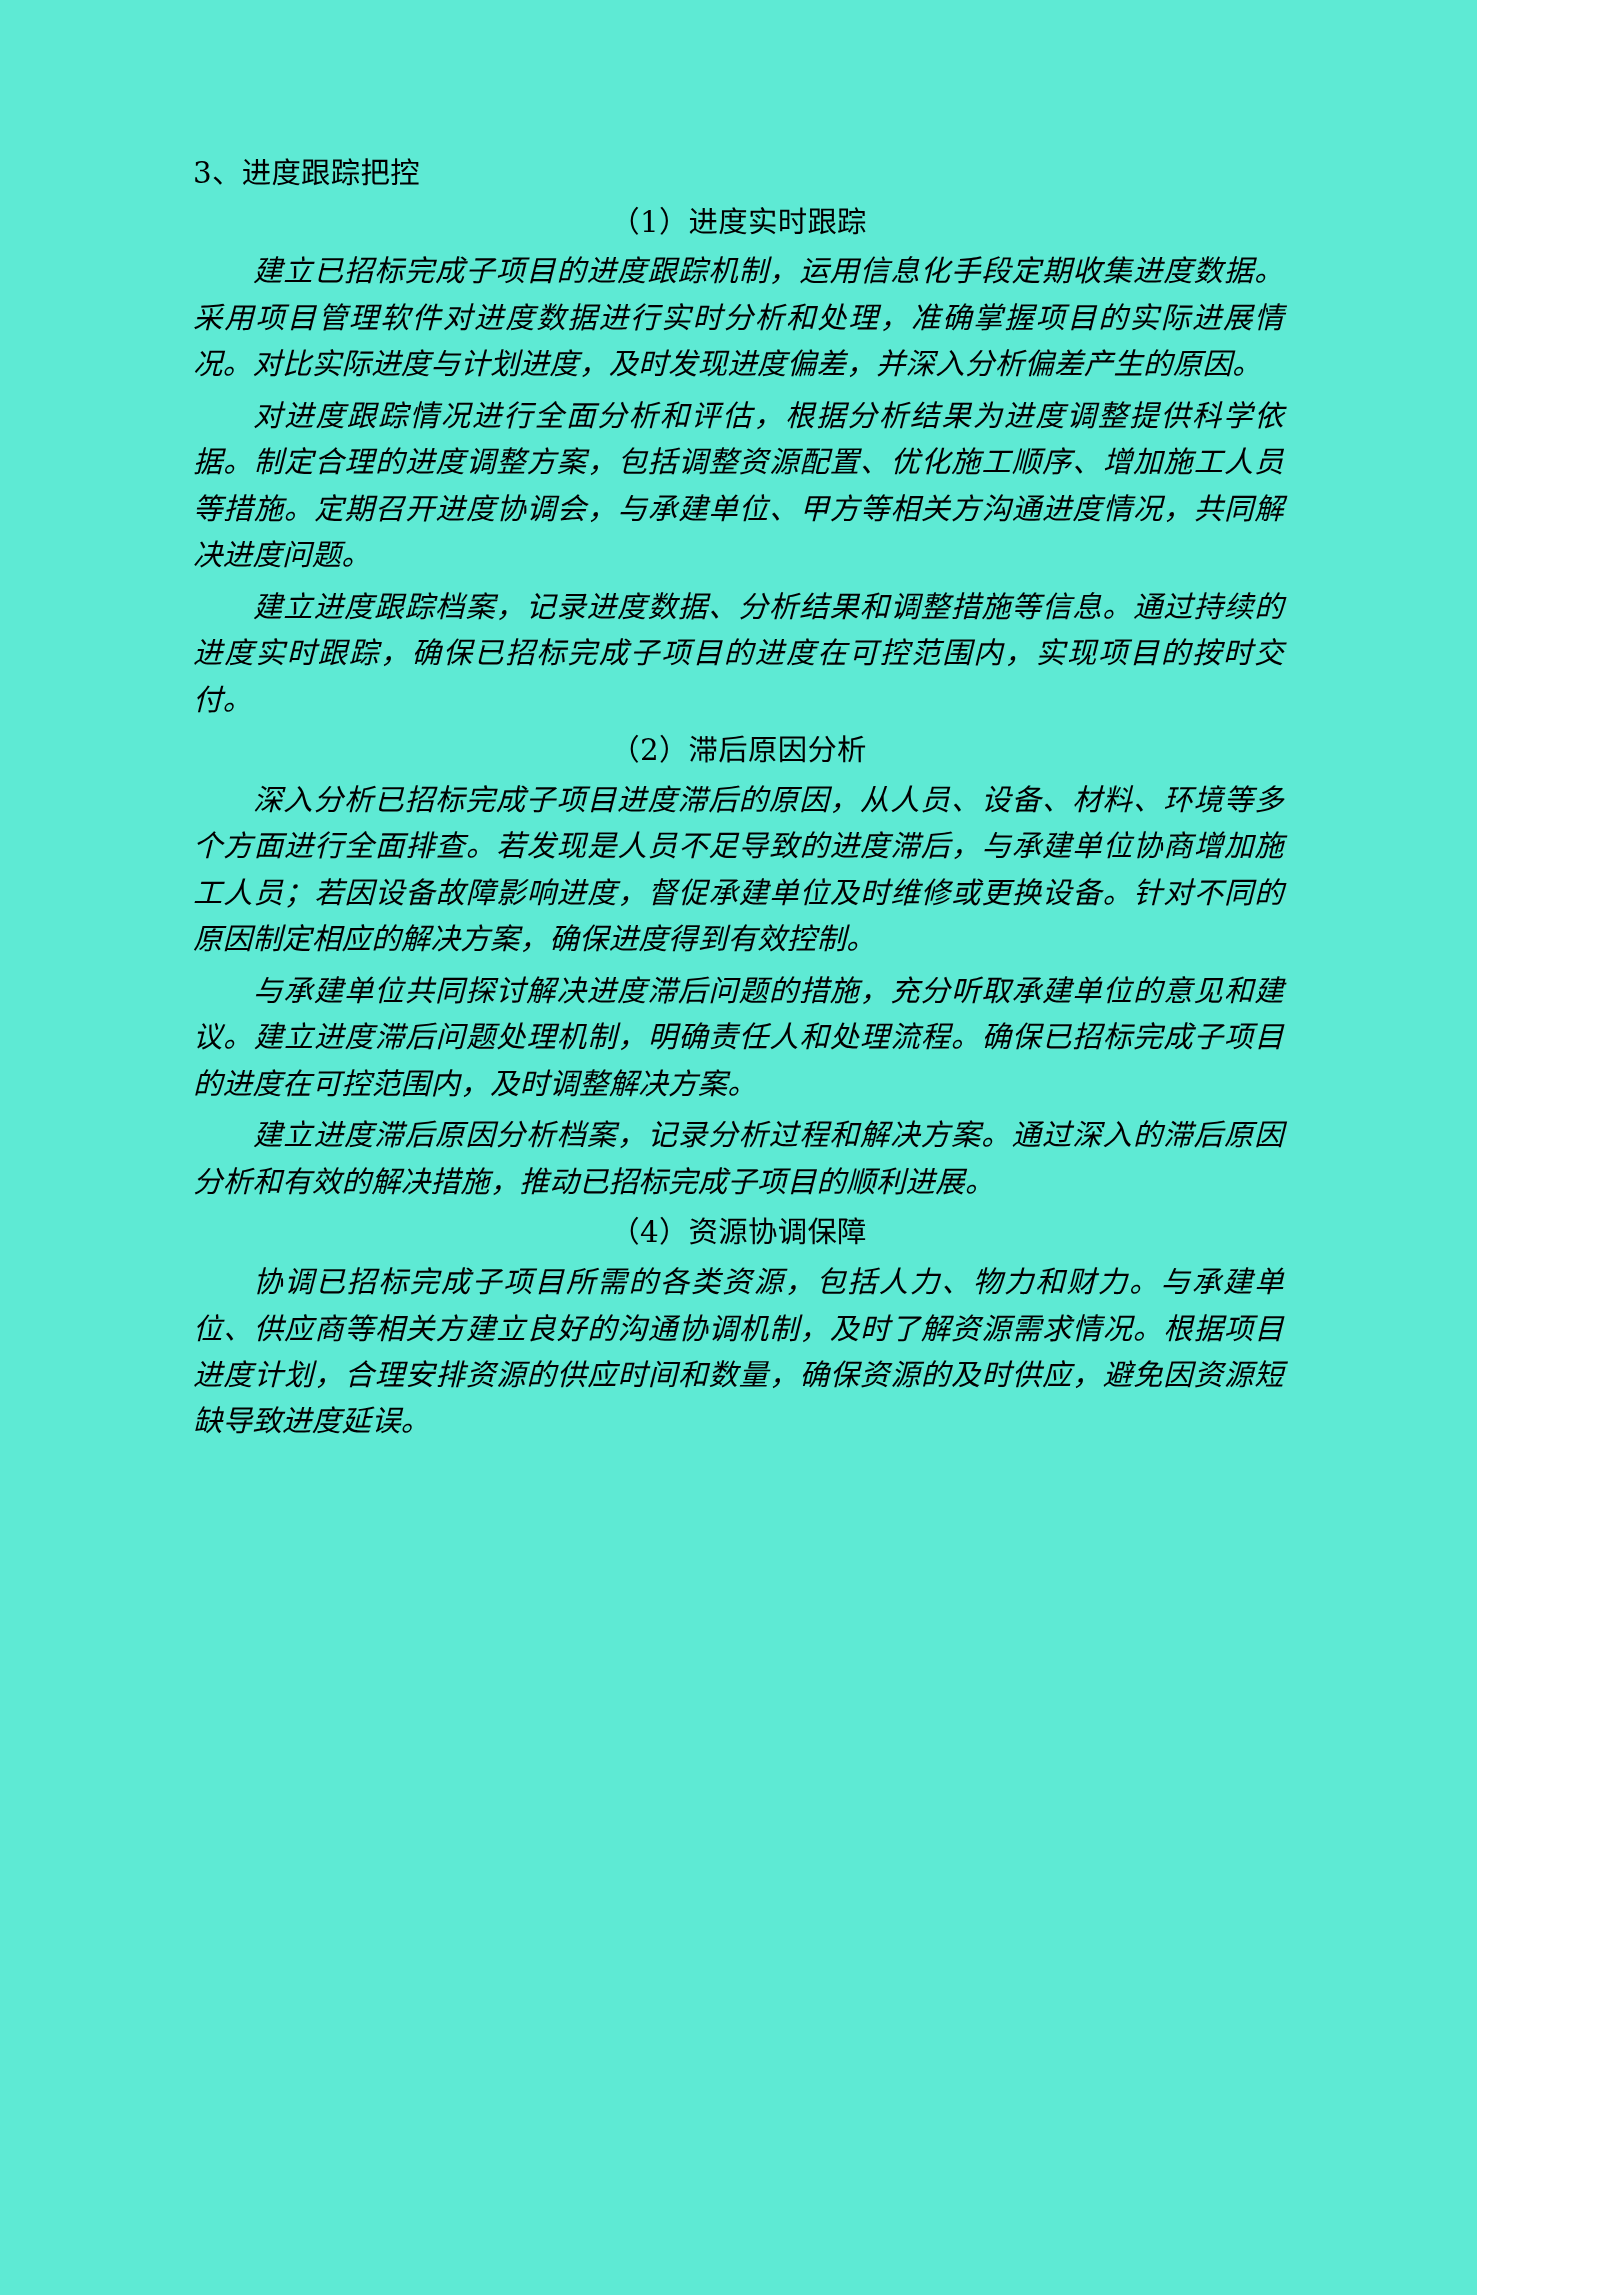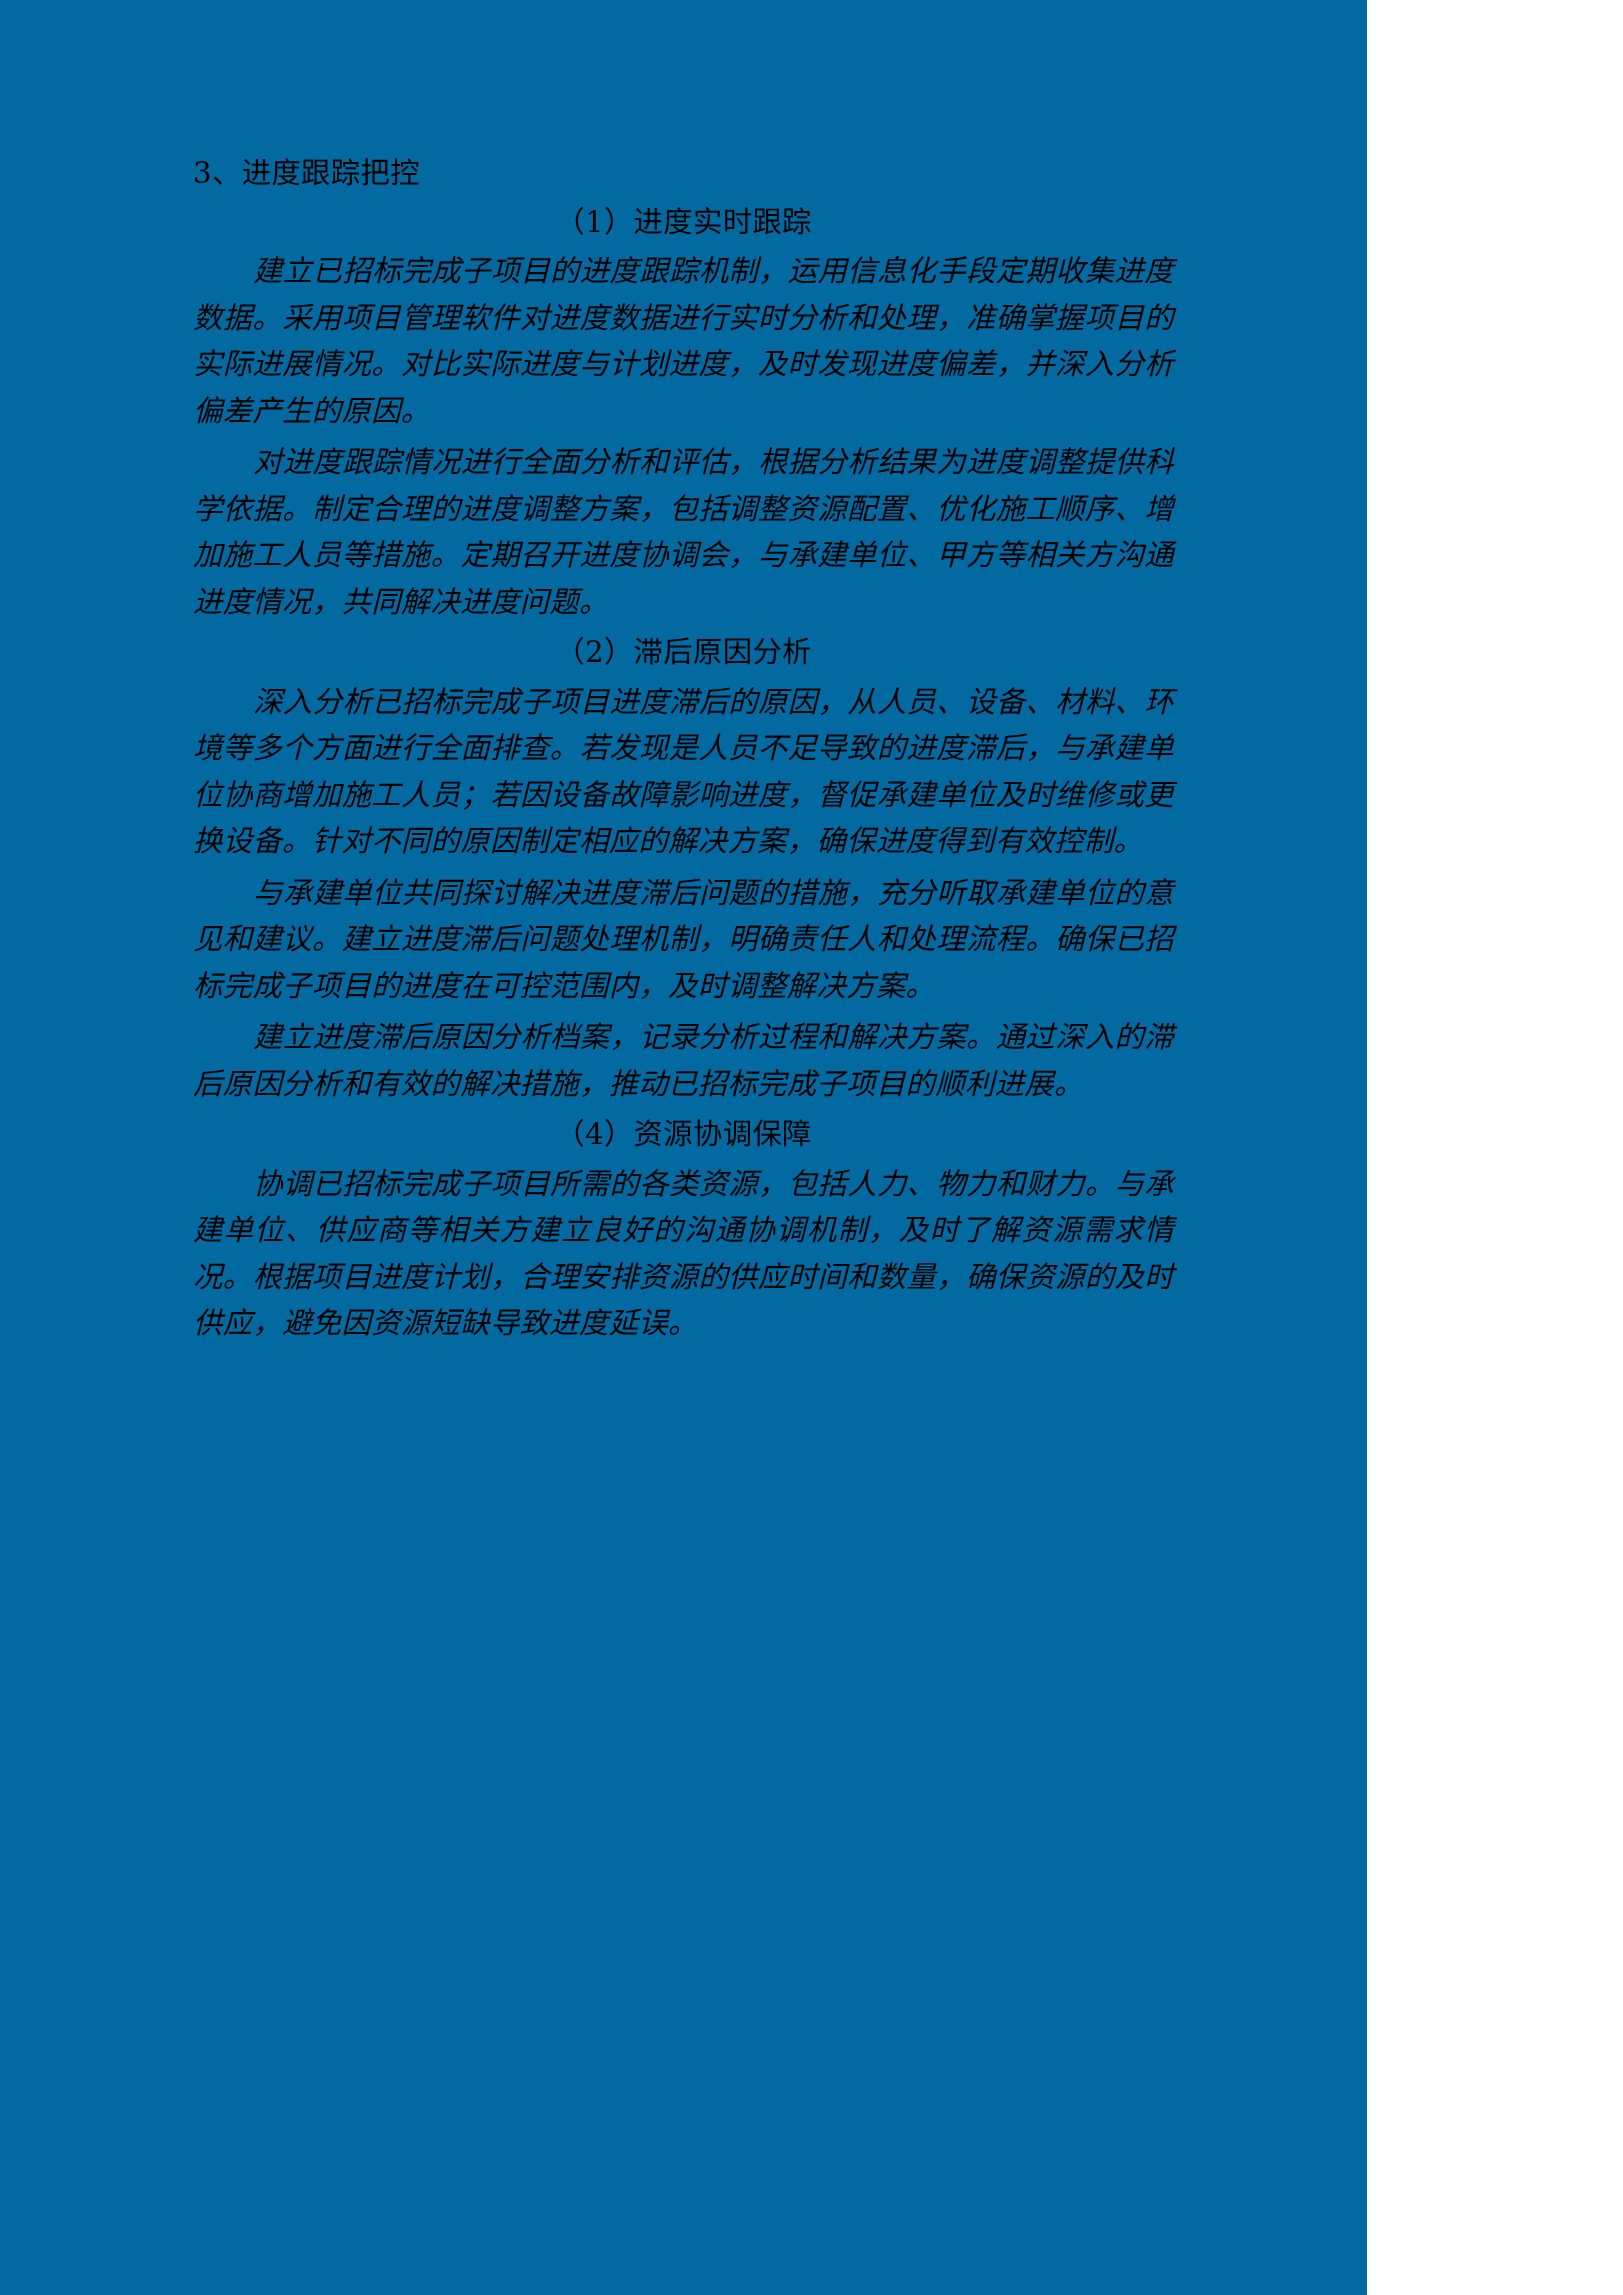--- a/index.html
+++ b/index.html
@@ -6,23 +6,23 @@
   html, body {
     margin: 0;
     padding: 0;
     background: #ffffff;
   }
   body {
     font-family: "DejaVu Serif", "Liberation Serif", serif;
     color: #000000;
   }
   .page {
-    width: 1367px;
+    width: 1477px;
     height: 2295px;
-    background: #0369a1;
+    background: #5eead4;
     box-sizing: border-box;
     padding: 151px 193px 131px 193px;
     position: relative;
     overflow: hidden;
   }
   .doc-body {
     width: 100%;
   }
   .heading {
     font-size: 29.4px;
@@ -58,20 +58,21 @@
   <div class="doc-body">
 
     <p class="heading">3、进度跟踪把控</p>
 
     <p class="subheading">（1）进度实时跟踪</p>
 
     <p class="para">建立已招标完成子项目的进度跟踪机制，运用信息化手段定期收集进度数据。采用项目管理软件对进度数据进行实时分析和处理，准确掌握项目的实际进展情况。对比实际进度与计划进度，及时发现进度偏差，并深入分析偏差产生的原因。</p>
 
     <p class="para">对进度跟踪情况进行全面分析和评估，根据分析结果为进度调整提供科学依据。制定合理的进度调整方案，包括调整资源配置、优化施工顺序、增加施工人员等措施。定期召开进度协调会，与承建单位、甲方等相关方沟通进度情况，共同解决进度问题。</p>
 
+    <p class="para">建立进度跟踪档案，记录进度数据、分析结果和调整措施等信息。通过持续的进度实时跟踪，确保已招标完成子项目的进度在可控范围内，实现项目的按时交付。</p>
 
     <p class="subheading">（2）滞后原因分析</p>
 
     <p class="para">深入分析已招标完成子项目进度滞后的原因，从人员、设备、材料、环境等多个方面进行全面排查。若发现是人员不足导致的进度滞后，与承建单位协商增加施工人员；若因设备故障影响进度，督促承建单位及时维修或更换设备。针对不同的原因制定相应的解决方案，确保进度得到有效控制。</p>
 
     <p class="para">与承建单位共同探讨解决进度滞后问题的措施，充分听取承建单位的意见和建议。建立进度滞后问题处理机制，明确责任人和处理流程。确保已招标完成子项目的进度在可控范围内，及时调整解决方案。</p>
 
     <p class="para">建立进度滞后原因分析档案，记录分析过程和解决方案。通过深入的滞后原因分析和有效的解决措施，推动已招标完成子项目的顺利进展。</p>
 
     <p class="subheading">（4）资源协调保障</p>

